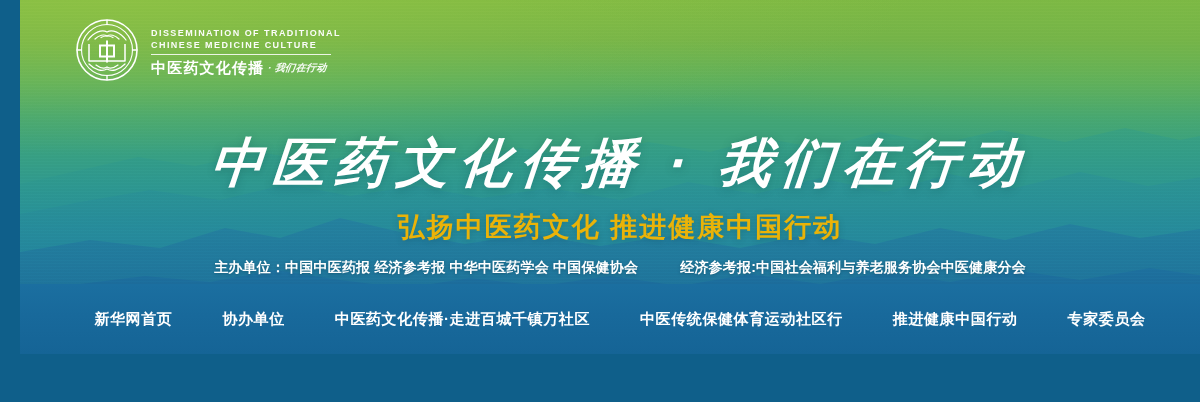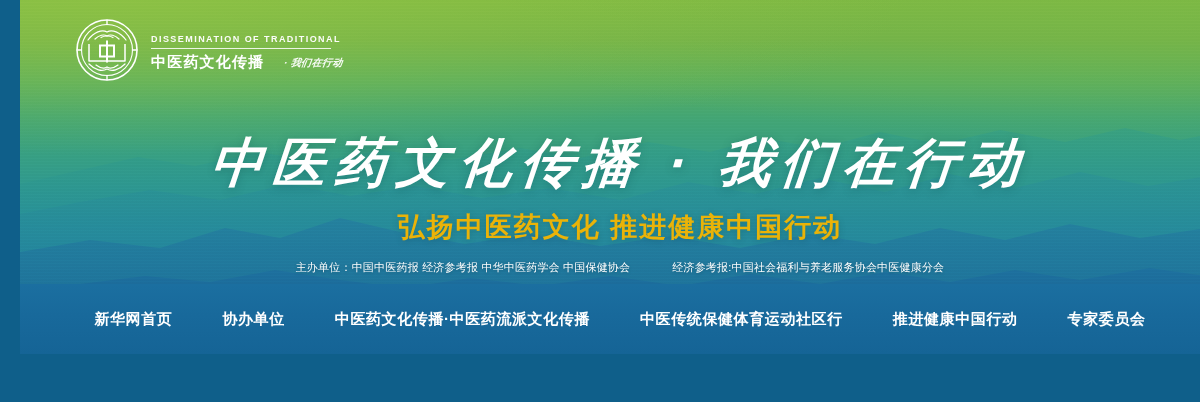--- a/index.html
+++ b/index.html
@@ -67,21 +67,21 @@
     line-height:12px;
     font-weight:600;
     white-space:nowrap;
     opacity:.97;
   }
   .logo-rule {
     width:180px; height:1px;
     background:rgba(255,255,255,.85);
     margin:3px 0 4px 0;
   }
-  .logo-cn-row { display:flex; align-items:flex-end; gap:20px; white-space:nowrap; }
+  .logo-cn-row { display:flex; align-items:center; gap:4px; white-space:nowrap; }
   .logo-cn {
     color:#ffffff;
     font-size:15px;
     font-weight:700;
     letter-spacing:1.2px;
     line-height:17px;
   }
   .logo-cn-sub {
     color:#ffffff;
     font-size:10px;
@@ -119,22 +119,22 @@
     white-space:nowrap;
     text-shadow:0 1px 6px rgba(10,60,70,.28);
   }
   .hero-orgs {
     margin-top:16px;
     display:flex; justify-content:center; align-items:center; gap:42px;
     white-space:nowrap;
   }
   .hero-orgs span {
     color:#ffffff;
-    font-size:11px;
-    font-weight:400;
+    font-size:14px;
+    font-weight:700;
     letter-spacing:.2px;
     line-height:14px;
     text-shadow:0 1px 3px rgba(8,50,60,.35);
   }
 
   
   .navbar {
     position:absolute; left:0; right:0; bottom:0;
     height:70px;
     background:linear-gradient(180deg,#1b6fa0 0%,#18699b 45%,#156496 100%);
@@ -224,39 +224,40 @@
         </g>
 
         <g fill="none" stroke="#ffffff" stroke-width="1.2" stroke-linecap="round">
           <path d="M14,46 C20,52 27,54 32,51 C37,54 44,52 50,46"></path>
           <path d="M21,47 C25,50 29,51 32,49 C35,51 39,50 43,47"></path>
         </g>
       </svg>
     </div>
     <div class="logo-text">
       <div class="logo-en">DISSEMINATION OF TRADITIONAL</div>
+      <div class="logo-en">CHINESE MEDICINE CULTURE</div>
       <div class="logo-rule"></div>
       <div class="logo-cn-row">
         <span class="logo-cn">中医药文化传播</span>
         <span class="logo-cn-sub">· 我们在行动</span>
       </div>
     </div>
   </div>
 
   <div class="hero">
     <div class="hero-title">中医药文化传播 · 我们在行动</div>
     <div class="hero-subtitle">弘扬中医药文化  推进健康中国行动</div>
     <div class="hero-orgs">
       <span>主办单位：中国中医药报 经济参考报 中华中医药学会 中国保健协会</span>
       <span>经济参考报:中国社会福利与养老服务协会中医健康分会</span>
     </div>
   </div>
 
   <nav class="navbar">
     <a class="nav-item">新华网首页</a>
     <a class="nav-item">协办单位</a>
-    <a class="nav-item">中医药文化传播·中医药流派文化传播</a>
+    <a class="nav-item">中医药文化传播·走进百城千镇万社区</a>
     <a class="nav-item">中医传统保健体育运动社区行</a>
     <a class="nav-item">推进健康中国行动</a>
     <a class="nav-item">专家委员会</a>
   </nav>
 
 </div>
 
 </body></html>

